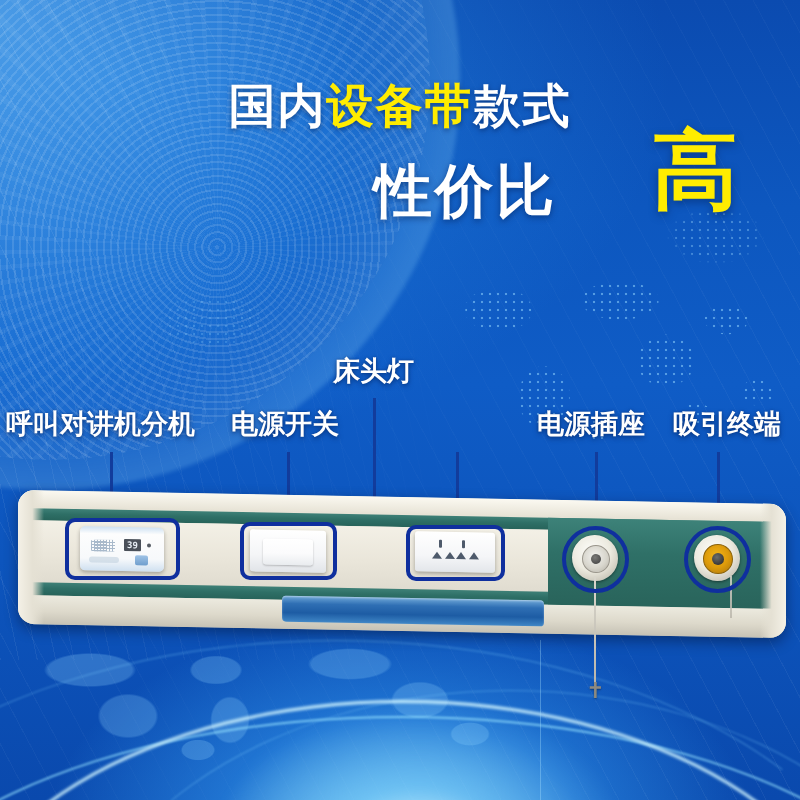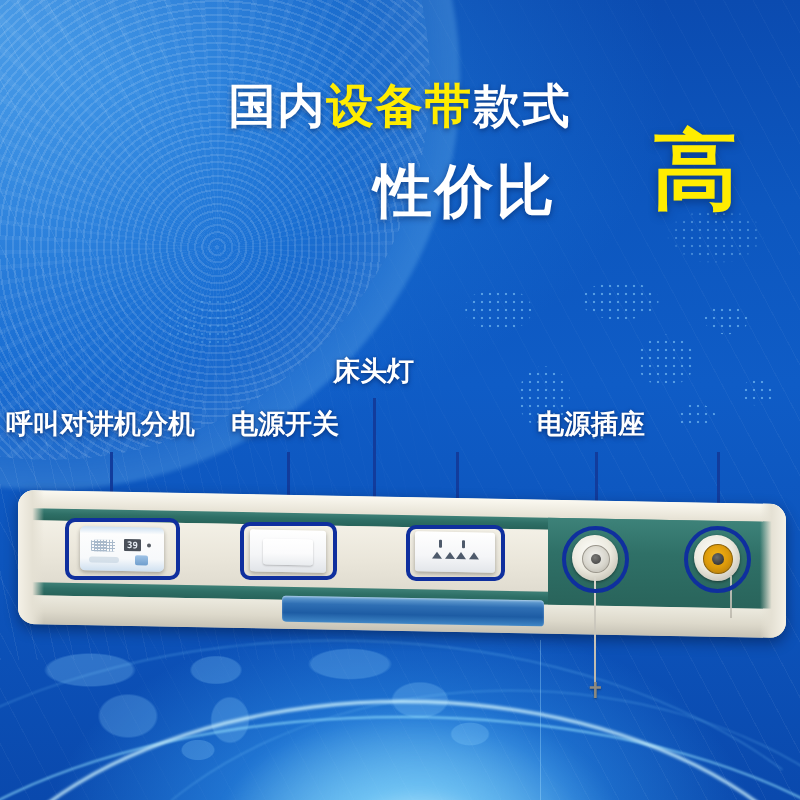--- a/index.html
+++ b/index.html
@@ -361,20 +361,21 @@
     <div class="line2row">
       <div class="line2">性价比</div>
       <div class="big">高</div>
     </div>
   </div>
 
   <div class="callout-label" style="left:6px;top:411px;">呼叫对讲机分机</div>
   <div class="callout-label" style="left:231px;top:411px;">电源开关</div>
   <div class="callout-label" style="left:333px;top:358px;">床头灯</div>
   <div class="callout-label" style="left:537px;top:411px;">电源插座</div>
+  <div class="callout-label" style="left:673px;top:411px;">吸引终端</div>
 
   <div class="leader" style="left:110px;top:452px;height:85px;"></div>
   <div class="leader" style="left:287px;top:452px;height:84px;"></div>
   <div class="leader" style="left:373px;top:398px;height:204px;"></div>
   <div class="leader" style="left:456px;top:452px;height:82px;"></div>
   <div class="leader" style="left:595px;top:452px;height:84px;"></div>
   <div class="leader" style="left:717px;top:452px;height:84px;"></div>
 
   <div class="panel-wrap">
     <div class="panel">

